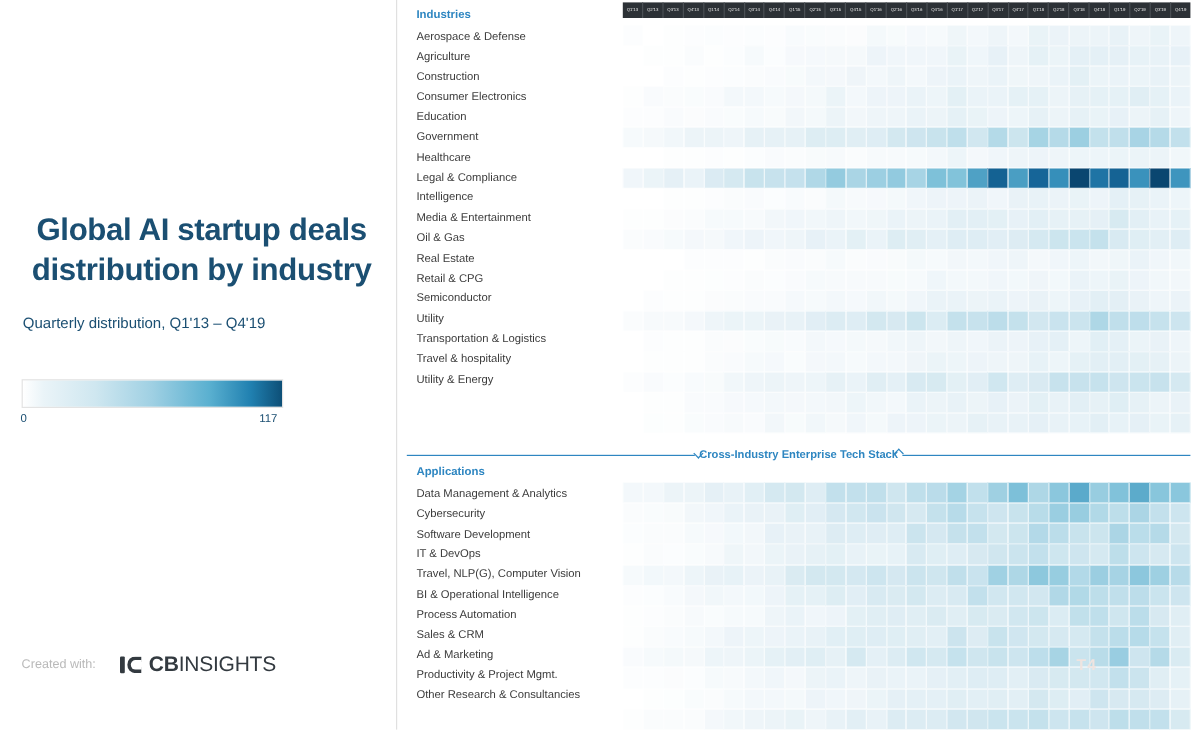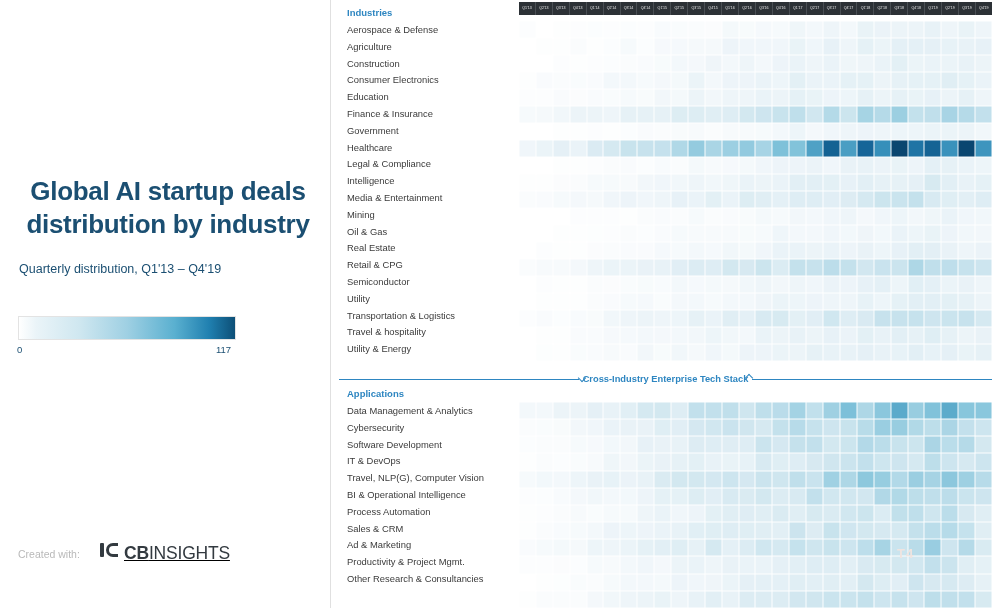--- a/index.html
+++ b/index.html
@@ -35,21 +35,21 @@
   .legend-min {
     position:absolute; left:17px; top:344px; font-size:9.5px; color:#1b4f72;
   }
   .legend-max {
     position:absolute; left:216px; top:344px; font-size:9.5px; color:#1b4f72;
   }
   .created-with {
     position:absolute; left:18px; top:548px; font-size:10.5px; color:#b9b9b9;
   }
   .logo-wrap {
-    position:absolute; left:100px; top:543px; display:flex; align-items:flex-start; gap:6px;text-decoration:underline;
+    position:absolute; left:100px; top:543px; display:flex; align-items:center; gap:6px;
   }
   .logo-mark { display:flex; gap:2px; align-items:center; }
   .logo-mark .bar {
     width:4px; height:14px; background:#333a40; border-radius:1px;
   }
   .logo-mark .cshape {
     width:12px; height:14px; border:3px solid #333a40; border-right:none;
     border-radius:7px 0 0 7px;
   }
   .logo-text { font-size:17.5px; letter-spacing:-0.2px; color:#333a40; }
@@ -144,27 +144,25 @@
   <div class="chart-area">
     <div class="section-label lbl-industries">Industries</div>
     <div class="section-label lbl-applications">Applications</div>
 
     <div class="row-labels" id="rowlabels-industries" style="top:22px;">
         <div class="row-label">Aerospace &amp; Defense</div>
         <div class="row-label">Agriculture</div>
         <div class="row-label">Construction</div>
         <div class="row-label">Consumer Electronics</div>
         <div class="row-label">Education</div>
-        <div class="row-label">Finance &amp; Insurance</div>
         <div class="row-label">Government</div>
         <div class="row-label">Healthcare</div>
         <div class="row-label">Legal &amp; Compliance</div>
         <div class="row-label">Intelligence</div>
         <div class="row-label">Media &amp; Entertainment</div>
-        <div class="row-label">Mining</div>
         <div class="row-label">Oil &amp; Gas</div>
         <div class="row-label">Real Estate</div>
         <div class="row-label">Retail &amp; CPG</div>
         <div class="row-label">Semiconductor</div>
         <div class="row-label">Utility</div>
         <div class="row-label">Transportation &amp; Logistics</div>
         <div class="row-label">Travel &amp; hospitality</div>
         <div class="row-label">Utility &amp; Energy</div>
       </div>
     <div class="row-labels" id="rowlabels-applications" style="top:403px;">

